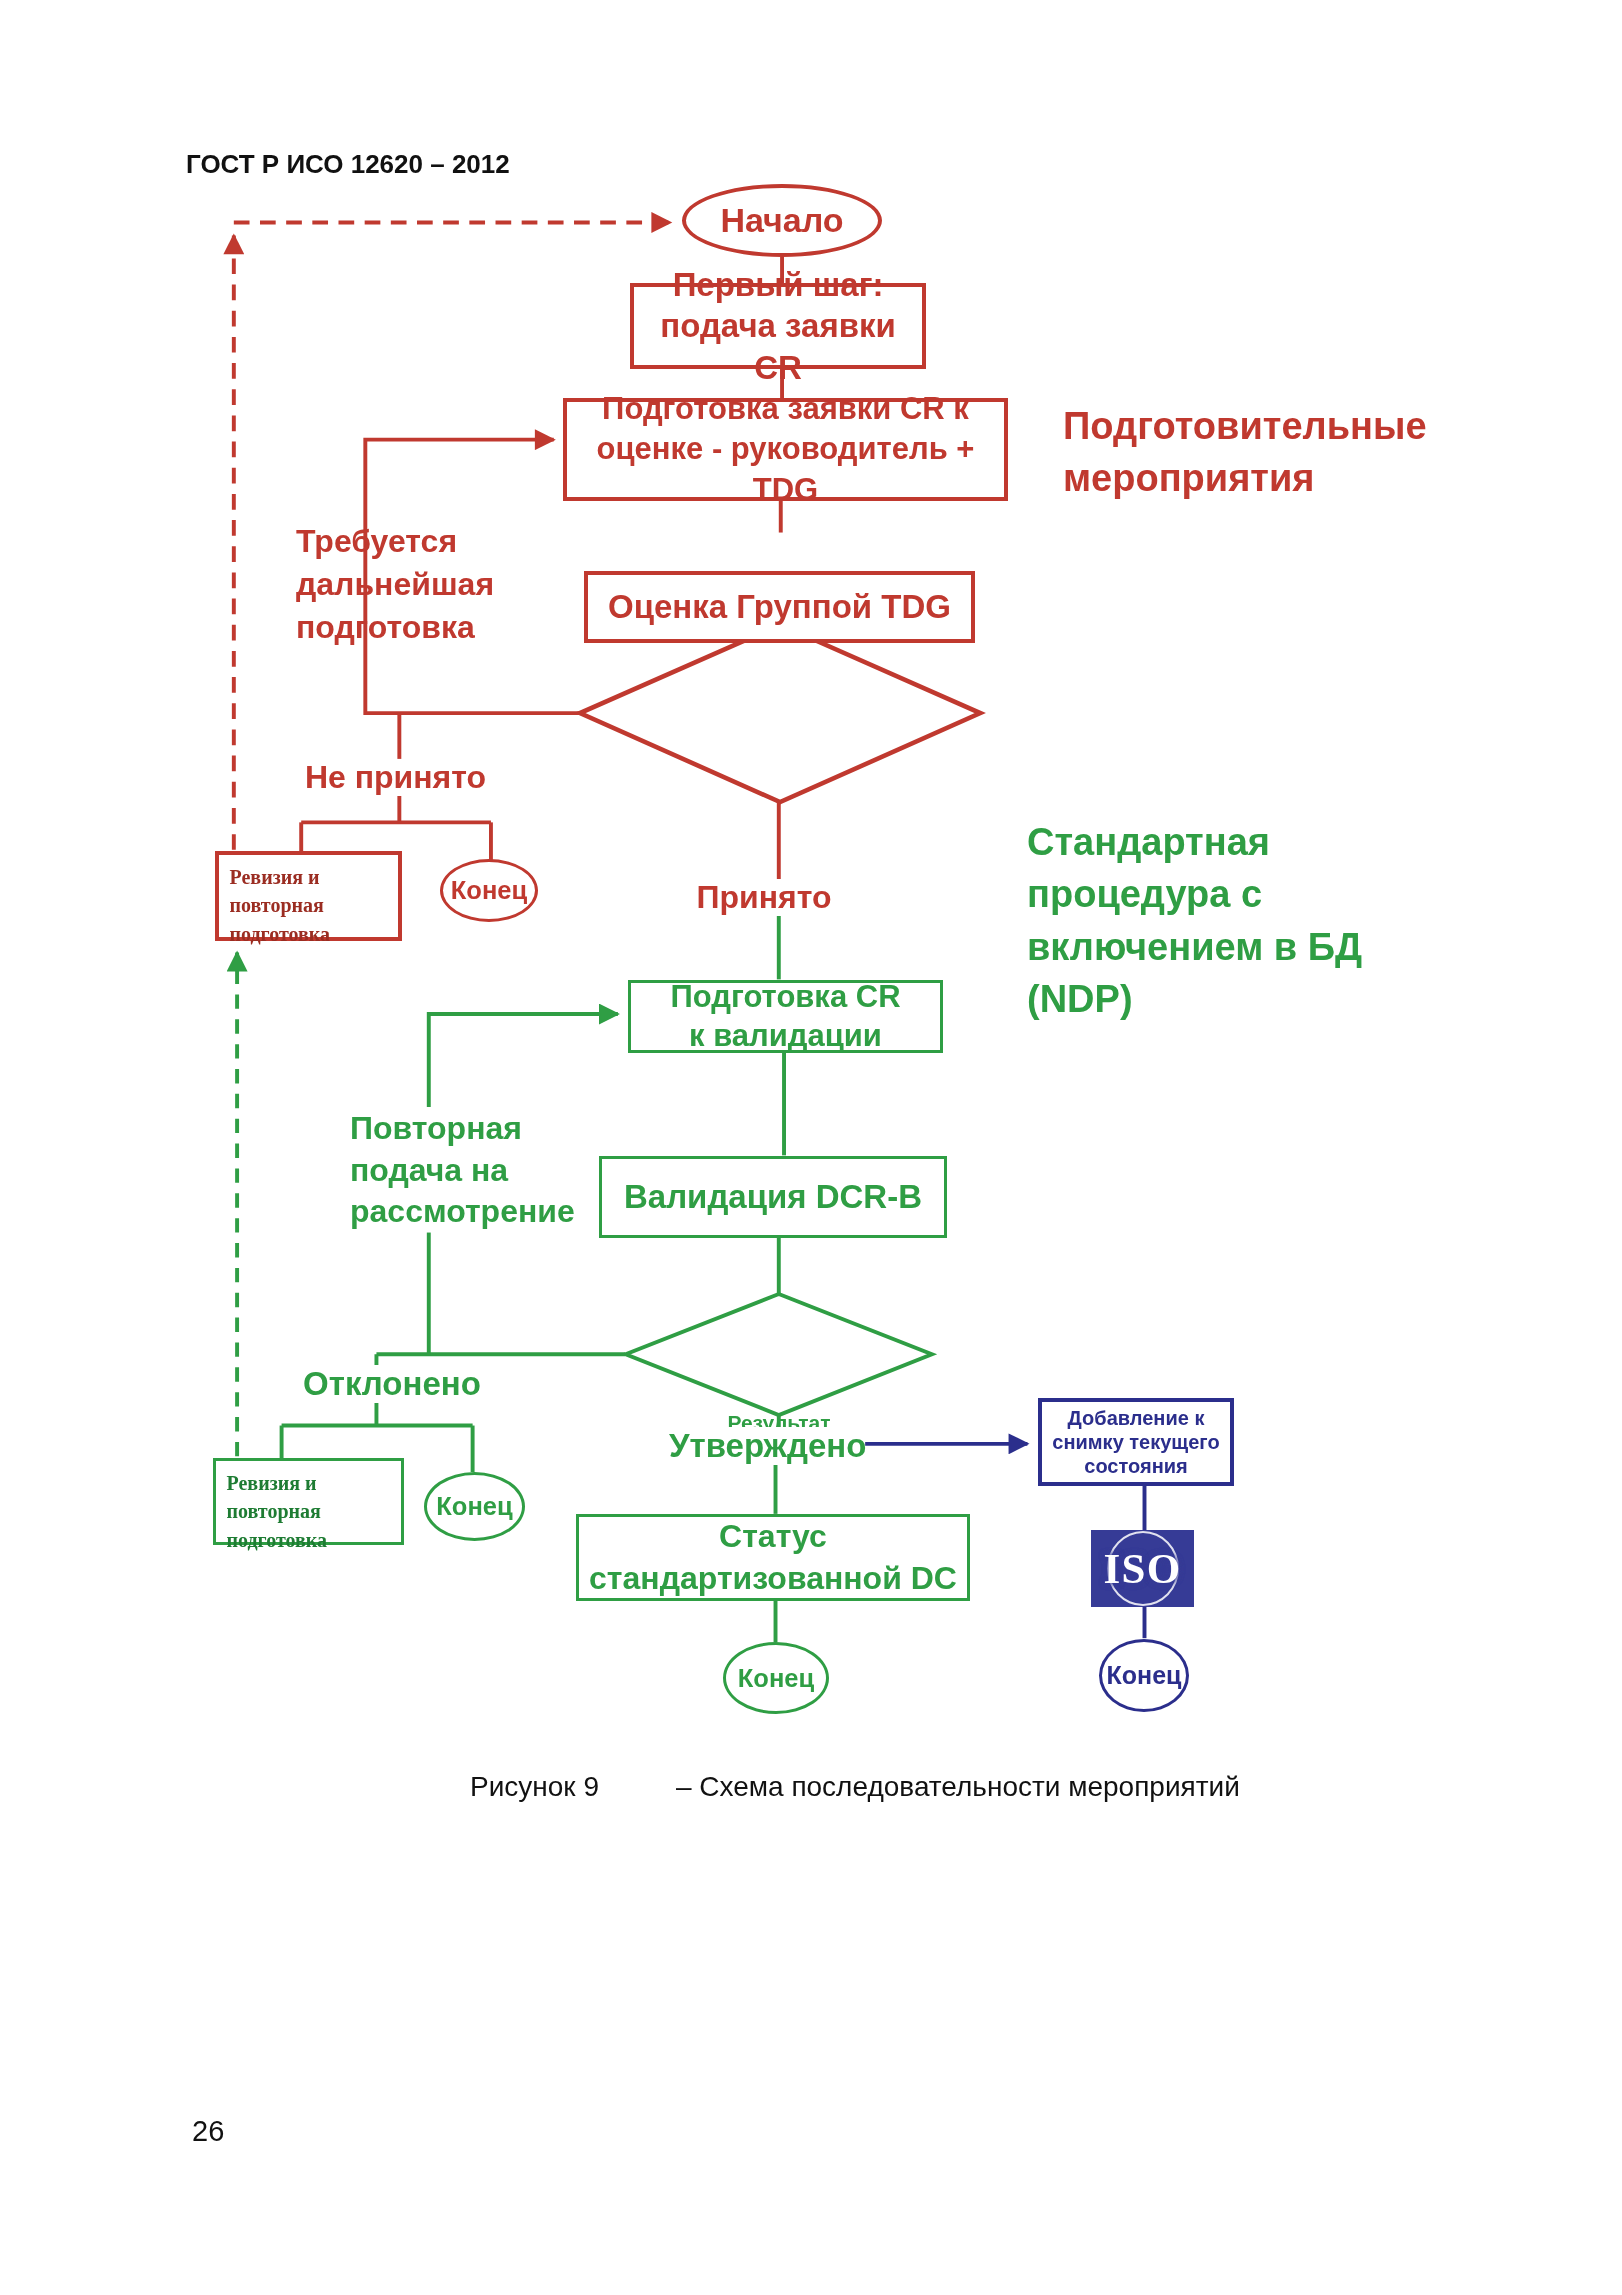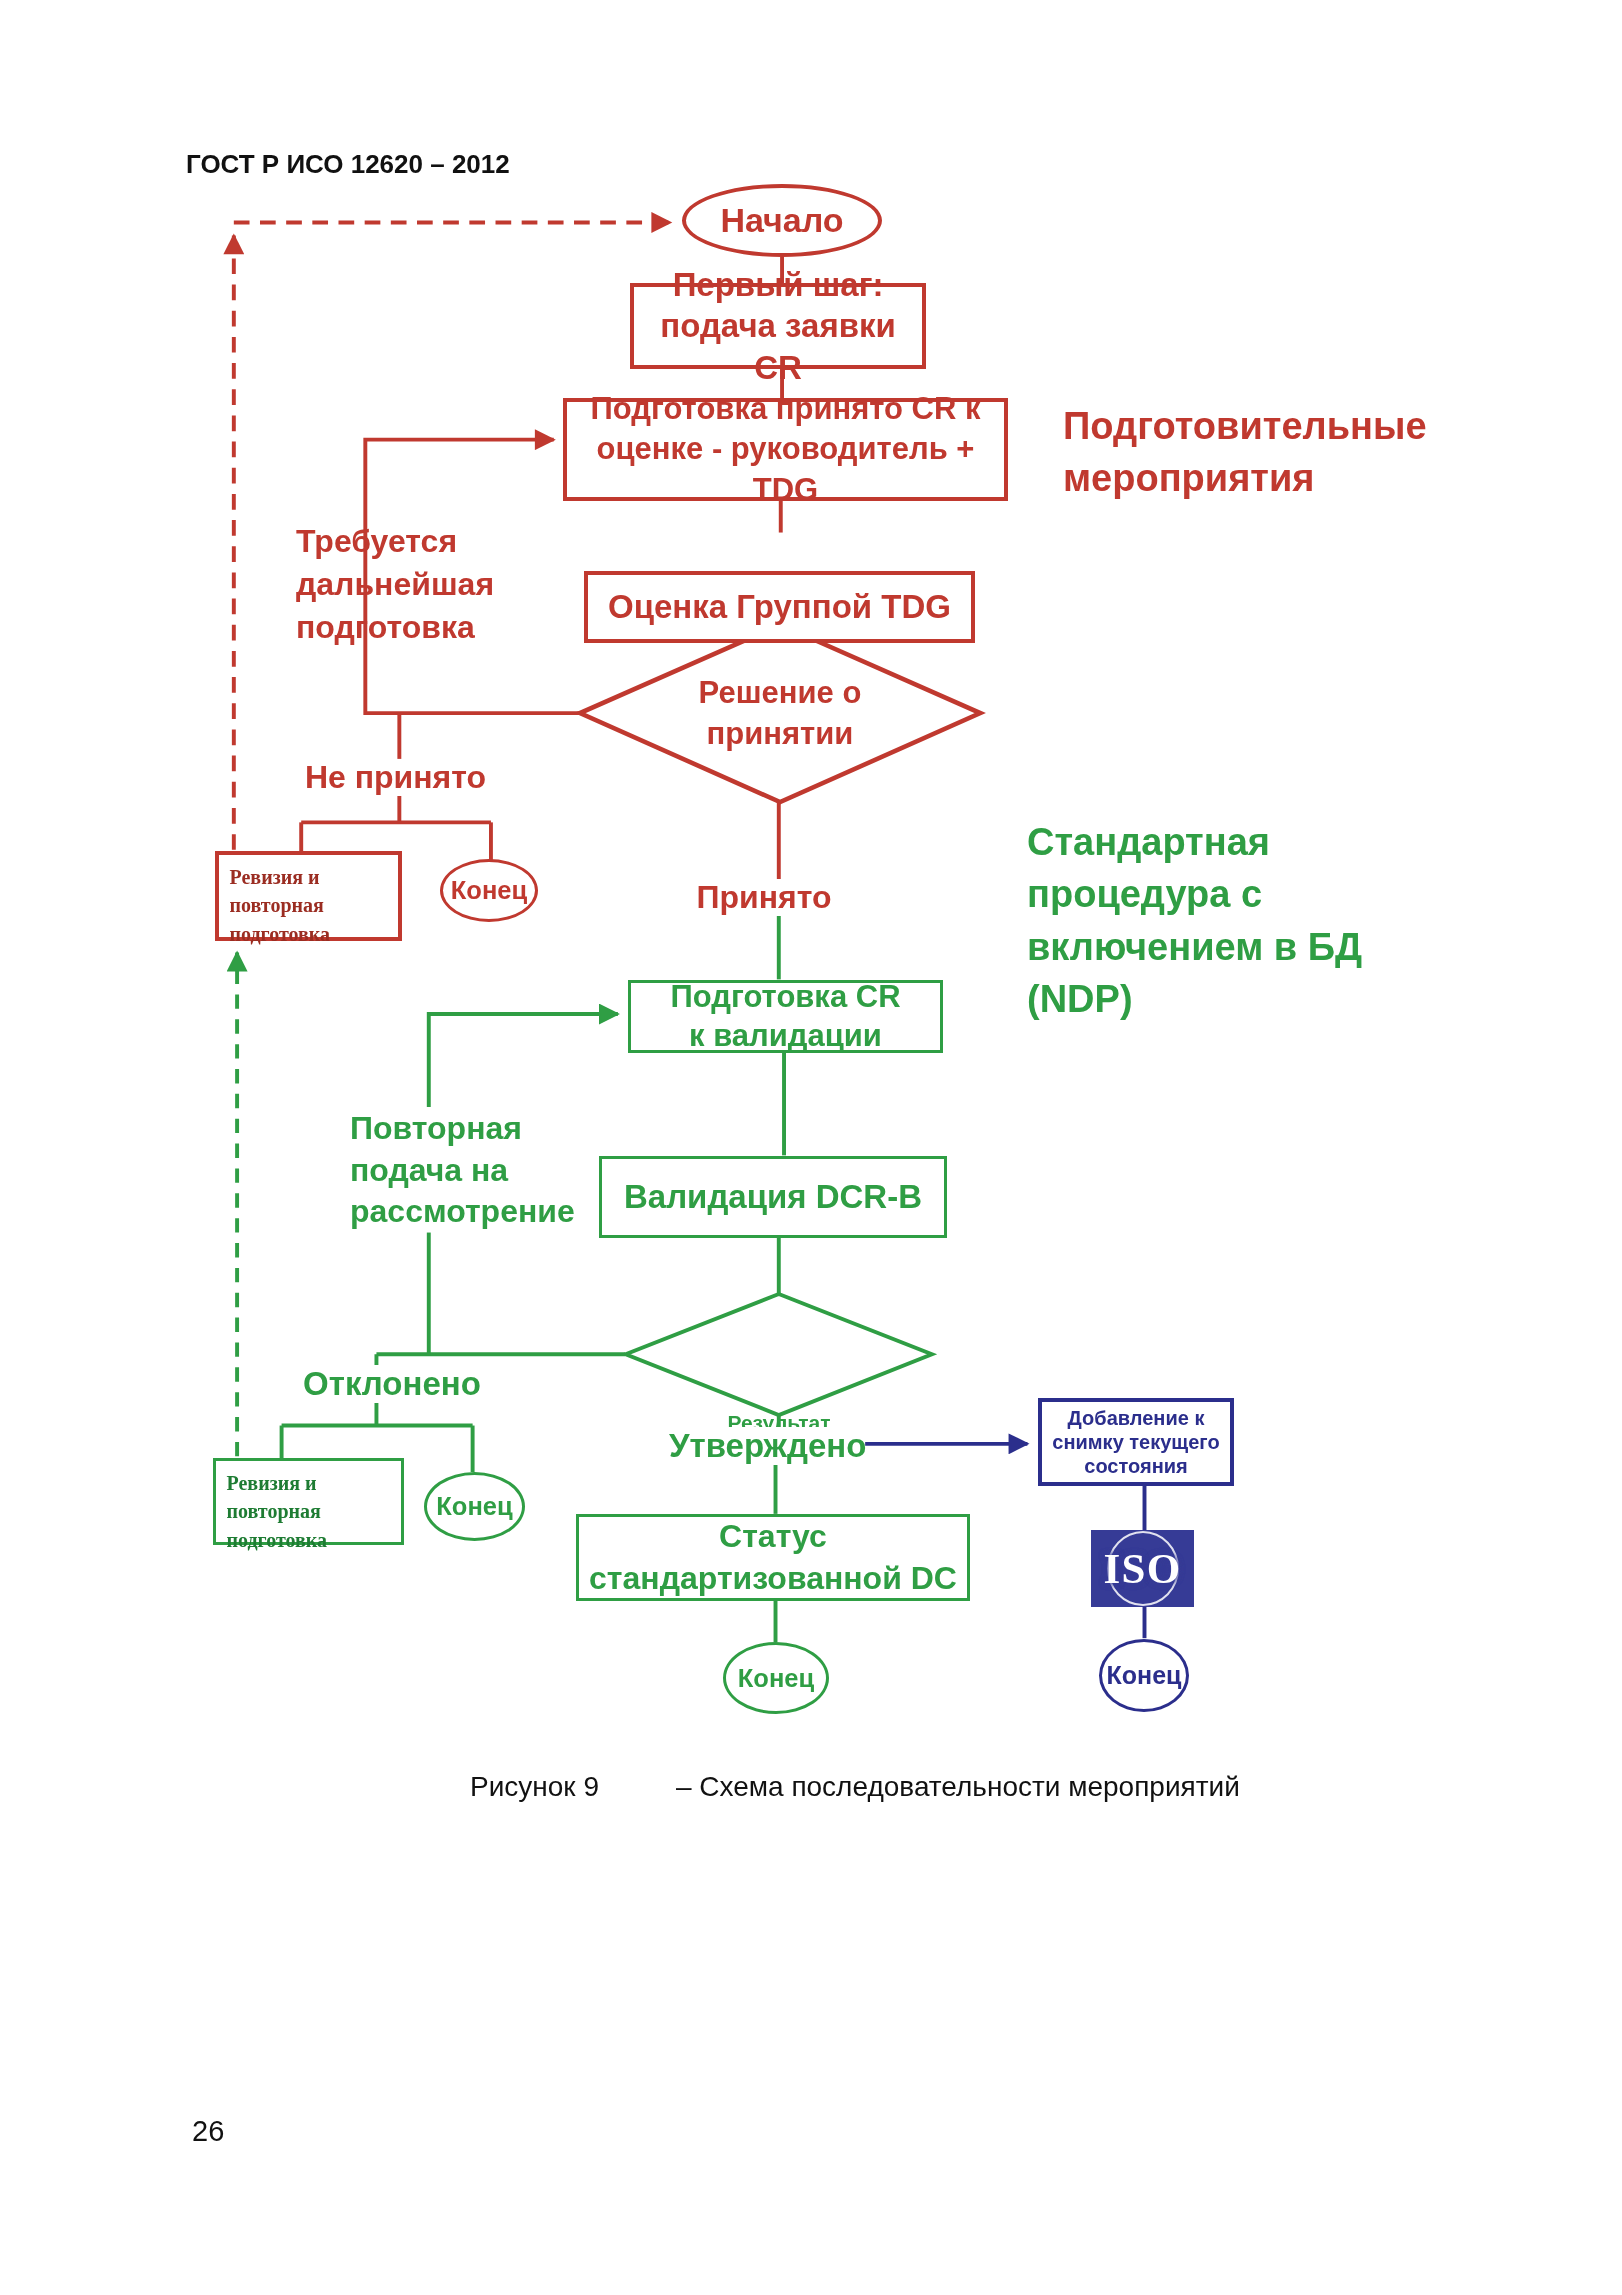--- a/index.html
+++ b/index.html
@@ -109,27 +109,25 @@
 
     <polygon points="1192,955 1498,1090 1192,1226 886,1090" fill="#ffffff" stroke="#c0392f" stroke-width="7"></polygon>
     <polygon points="1190,1978 1424,2070 1190,2163 956,2070" fill="#ffffff" stroke="#2f9e44" stroke-width="6"></polygon>
   </svg>
 
   <div class="node oval box-red" style="left:682px;top:184px;width:200px;height:73px;font-size:34px;">Начало</div>
 
   <div class="node box-red" style="left:630px;top:283px;width:296px;height:86px;font-size:33px;line-height:1.25;">Первый шаг:
 подача заявки CR</div>
 
-  <div class="node box-red" style="left:563px;top:398px;width:445px;height:103px;font-size:31px;line-height:1.3;">Подготовка принято CR к
+  <div class="node box-red" style="left:563px;top:398px;width:445px;height:103px;font-size:31px;line-height:1.3;">Подготовка заявки CR к
 оценке - руководитель + TDG</div>
 
   <div class="node box-red" style="left:584px;top:531px;width:391px;height:72px;font-size:33px;margin-top:40px;">Оценка Группой TDG</div>
 
-  <div class="dtext red" style="left:682px;top:669px;width:196px;height:89px;font-size:31px;line-height:1.3;">Решение о
-принятии</div>
 
   <div class="lbl red" style="left:296px;top:520px;font-size:32px;line-height:1.35;">Требуется
 дальнейшая
 подготовка</div>
 
   <div class="lbl red" style="left:294px;top:759px;width:203px;text-align:center;font-size:32px;background:#fff;">Не принято</div>
 
   <div class="node box-red serifbox" style="left:215px;top:851px;width:187px;height:90px;font-size:20px;color:#9b2d22;">Ревизия и
 повторная
 подготовка</div>

